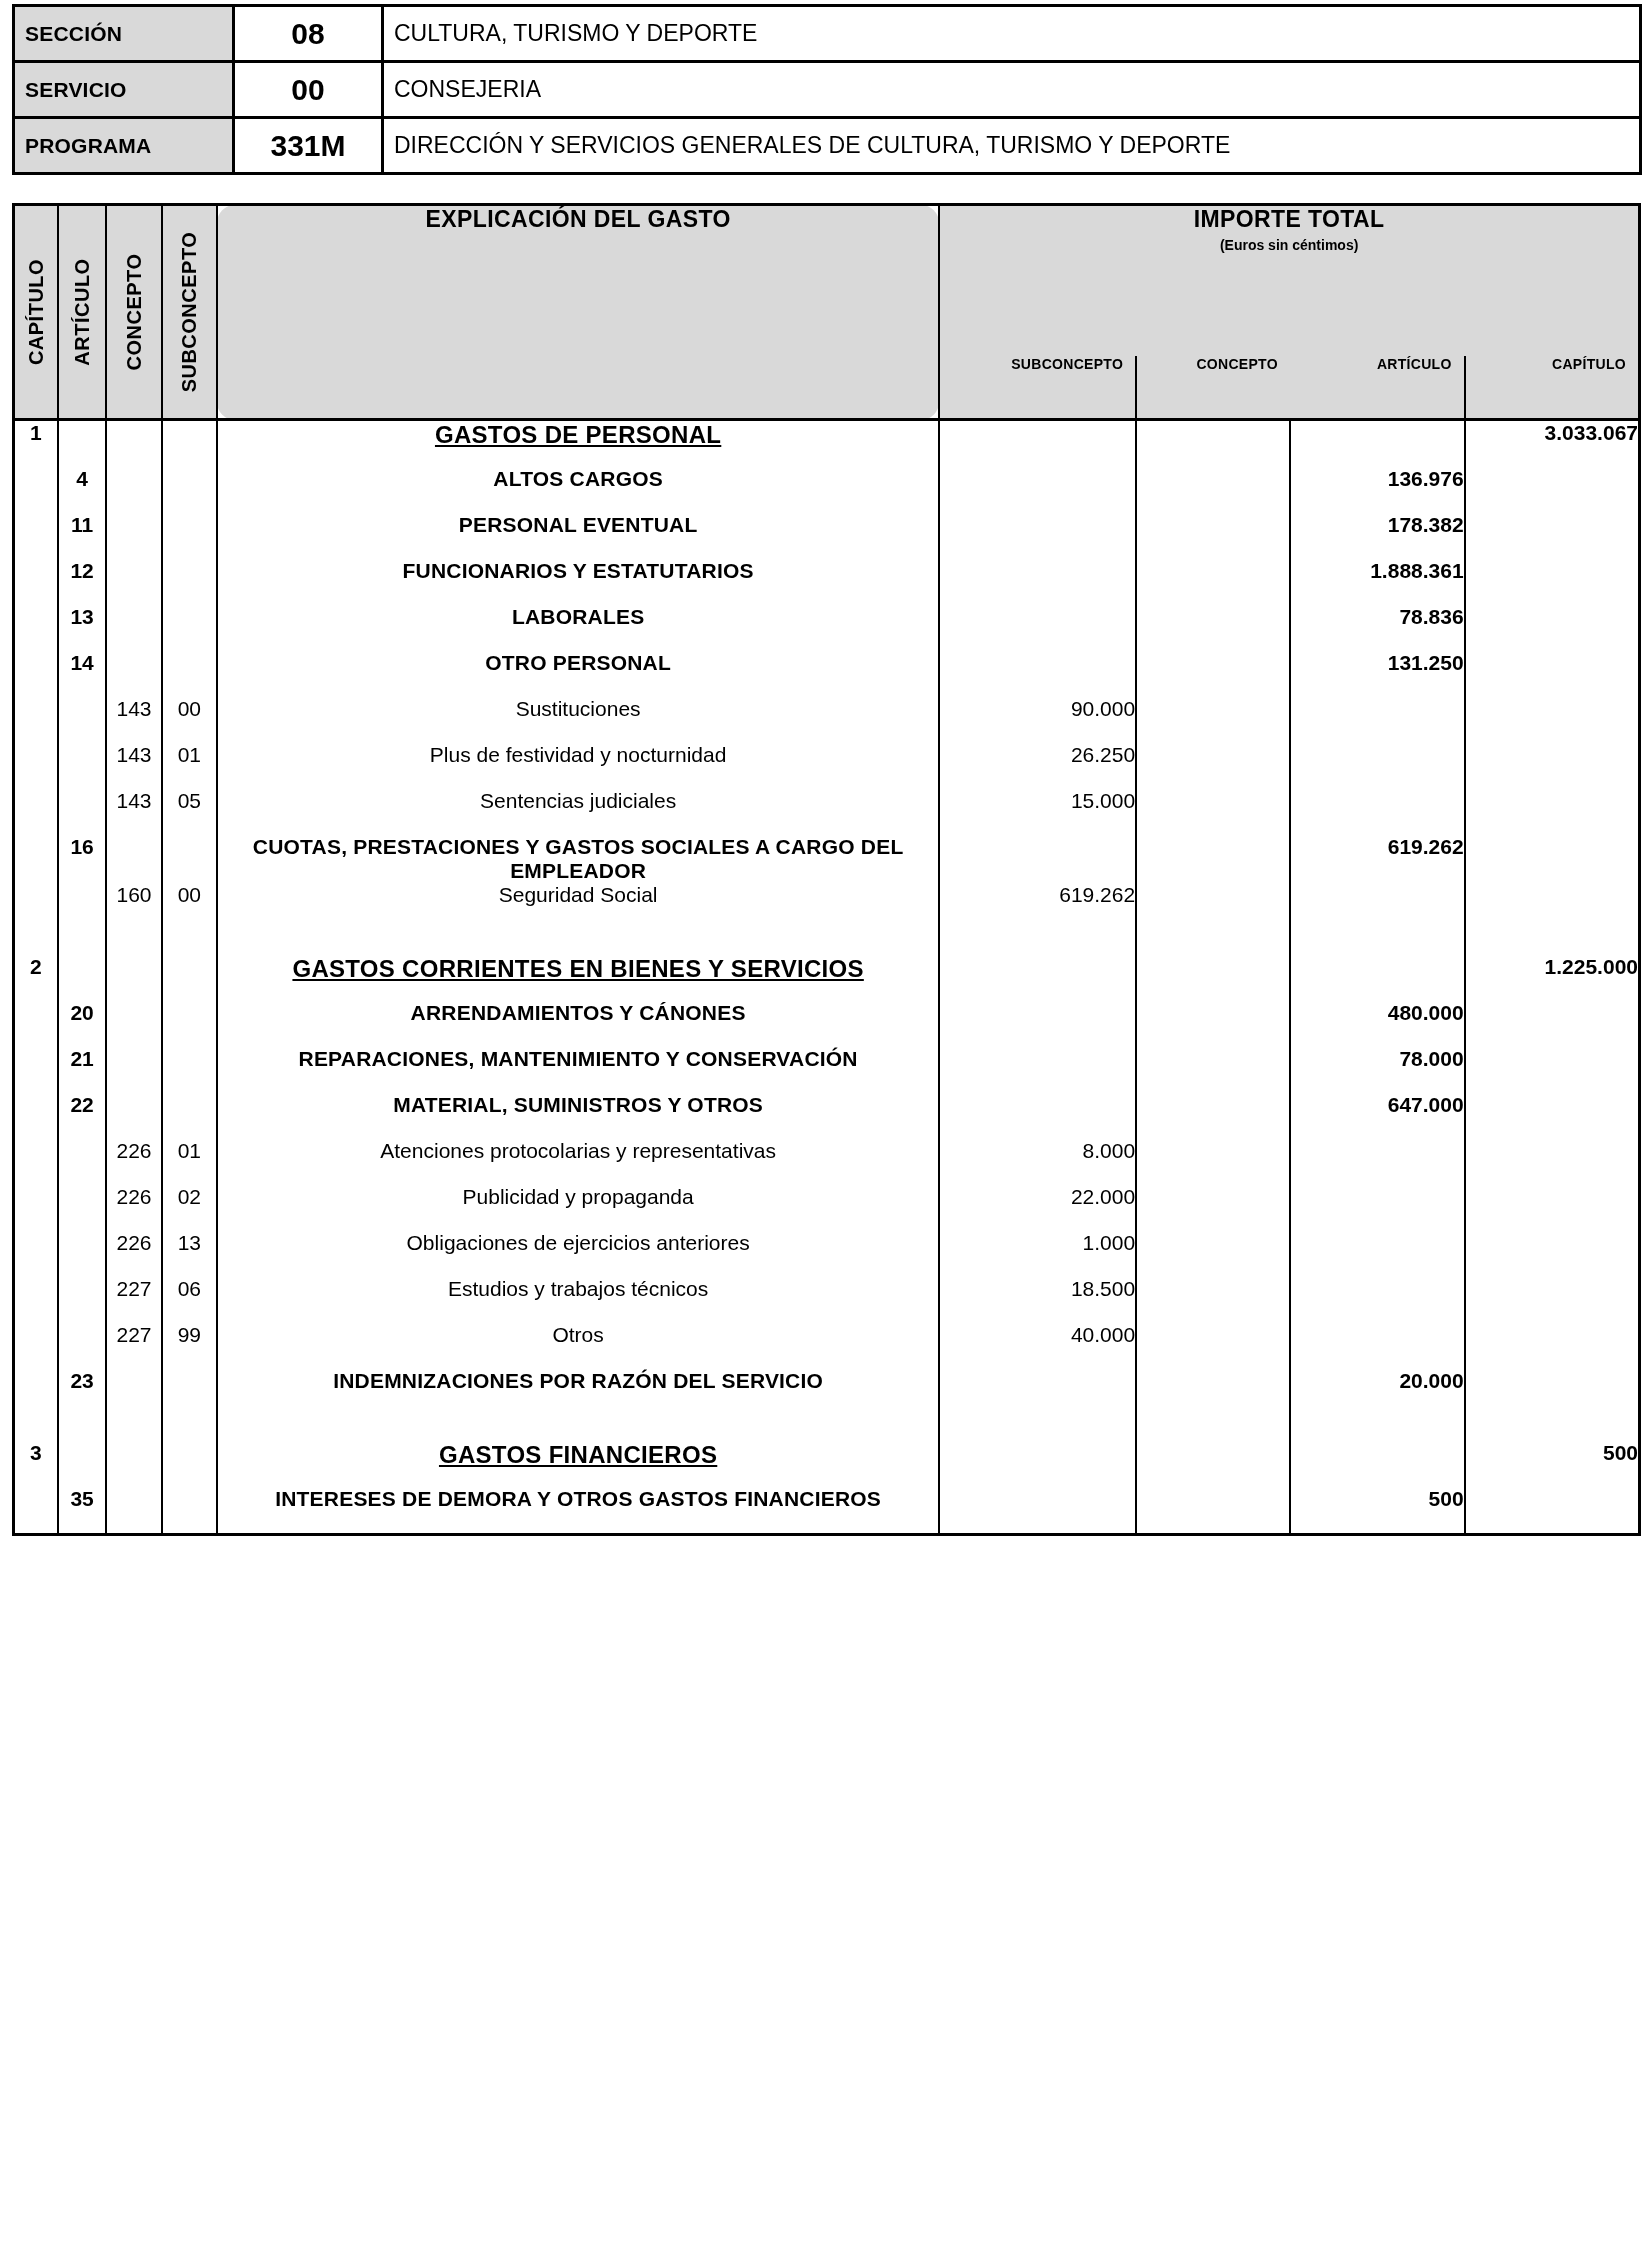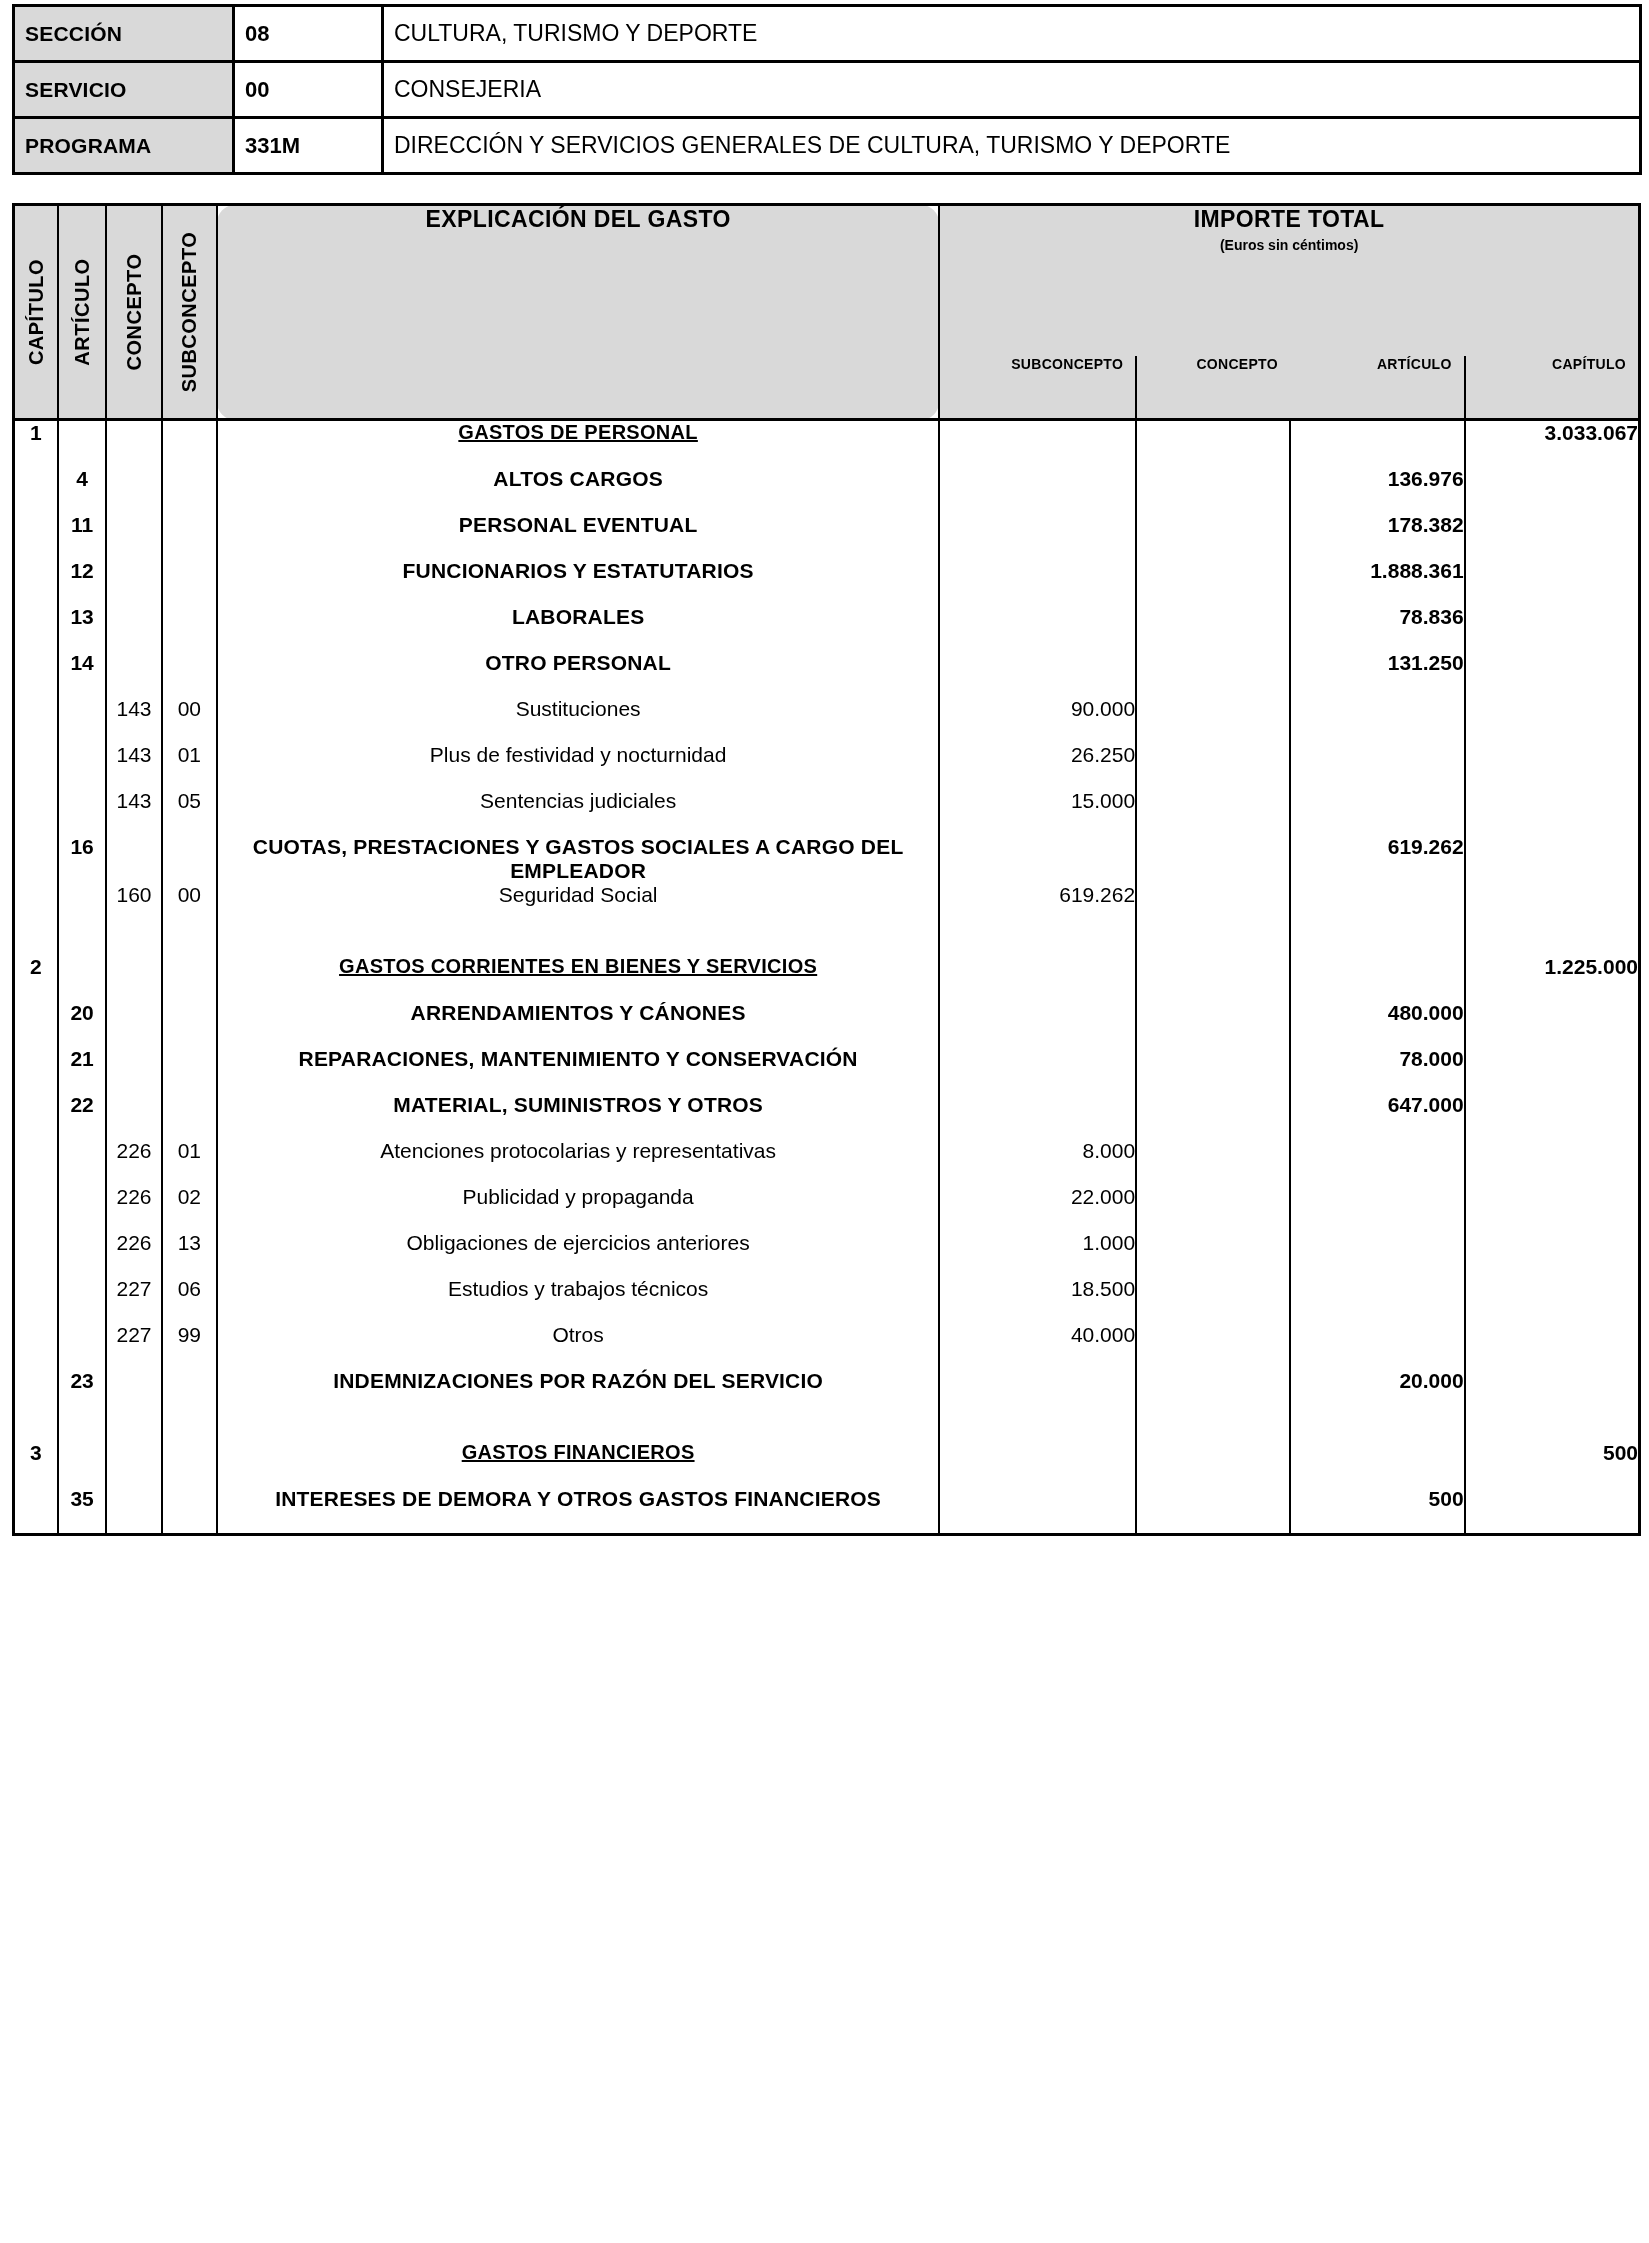--- a/index.html
+++ b/index.html
@@ -45,22 +45,22 @@
   .hdr-code {
     width: 149px;
     background: #d9d9d9;
     font-weight: bold;
     font-size: 26px;
     text-align: center;
   }
   .hdr-code-val {
     width: 149px;
     font-weight: bold;
-    font-size: 22px;
-    text-align: left;
+    font-size: 30px;
+    text-align: center;
   }
   .hdr-denom {
     background: #d9d9d9;
     font-weight: bold;
     font-size: 26px;
     text-align: center;
   }
   .hdr-denom-val {
     font-weight: normal;
     font-size: 23px;
@@ -188,21 +188,21 @@
     text-align: center;
   }
   .exp.bold {
     font-weight: bold;
     letter-spacing: 0.2px;
   }
   .exp.title {
     font-weight: bold;
     text-align: center;
     text-decoration: underline;
-    font-size: 20px;
+    font-size: 24px;
     letter-spacing: 0.3px;
     padding-left: 0;
   }
   .amt {
     text-align: right;
     padding-right: 14px;
     padding-top: 11px;
     font-size: 22px;
   }
   .amt.bold { font-weight: bold; }

